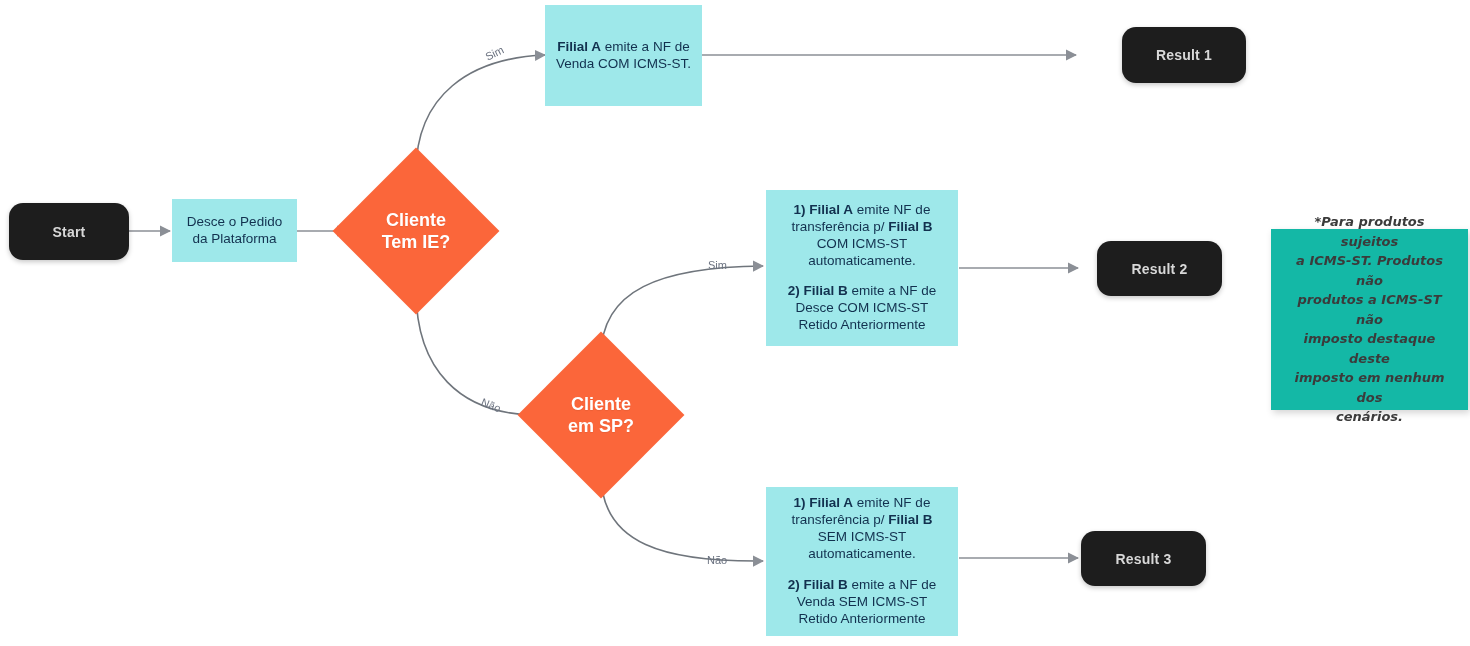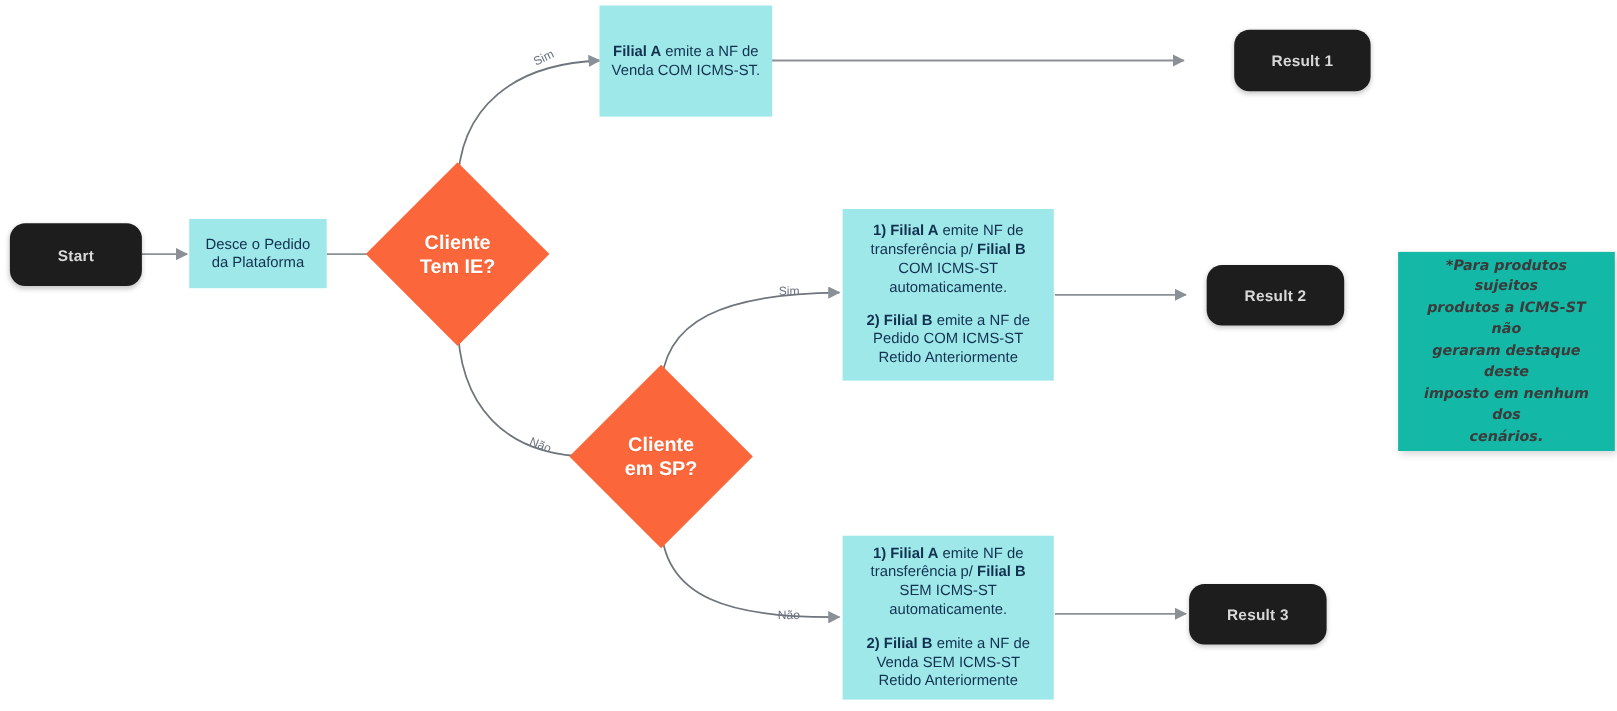--- a/index.html
+++ b/index.html
@@ -171,21 +171,21 @@
     <span>Result 1</span>
   </div>
 
   <div class="node proc" style="left:766px; top:190px; width:192px; height:156px; flex-direction:column; justify-content:center;">
     <span class="ln"><b>1) Filial A</b><span> emite NF de</span></span>
     <span class="ln"><span>transferência p/ </span><b>Filial B</b></span>
     <span class="ln">COM ICMS-ST</span>
     <span class="ln">automaticamente.</span>
     <span class="ln" style="height:14px;"></span>
     <span class="ln"><b>2) Filial B</b><span> emite a NF de</span></span>
-    <span class="ln">Pedido COM ICMS-ST</span>
+    <span class="ln">Desce COM ICMS-ST</span>
     <span class="ln">Retido Anteriormente</span>
   </div>
 
   <div class="node term" style="left:1081px; top:241px; width:125px; height:55px;margin-left:16px;">
     <span>Result 2</span>
   </div>
 
   <div class="node proc" style="left:766px; top:487px; width:192px; height:149px; flex-direction:column; justify-content:center;">
     <span class="ln"><b>1) Filial A</b><span> emite NF de</span></span>
     <span class="ln"><span>transferência p/ </span><b>Filial B</b></span>
@@ -196,19 +196,20 @@
     <span class="ln">Venda SEM ICMS-ST</span>
     <span class="ln">Retido Anteriormente</span>
   </div>
 
   <div class="node term" style="left:1081px; top:531px; width:125px; height:55px;">
     <span>Result 3</span>
   </div>
 
   <div class="node sticky" style="left:1271px; top:229px; width:197px; height:181px; flex-direction:column; justify-content:center;">
     <span class="ln">*Para produtos sujeitos</span>
+    <span class="ln">a ICMS-ST. Produtos não</span>
     <span class="ln">produtos a ICMS-ST não</span>
-    <span class="ln">geraram destaque deste</span>
+    <span class="ln">imposto destaque deste</span>
     <span class="ln">imposto em nenhum dos</span>
     <span class="ln">cenários.</span>
   </div>
 
 </div>
 
 </body></html>

